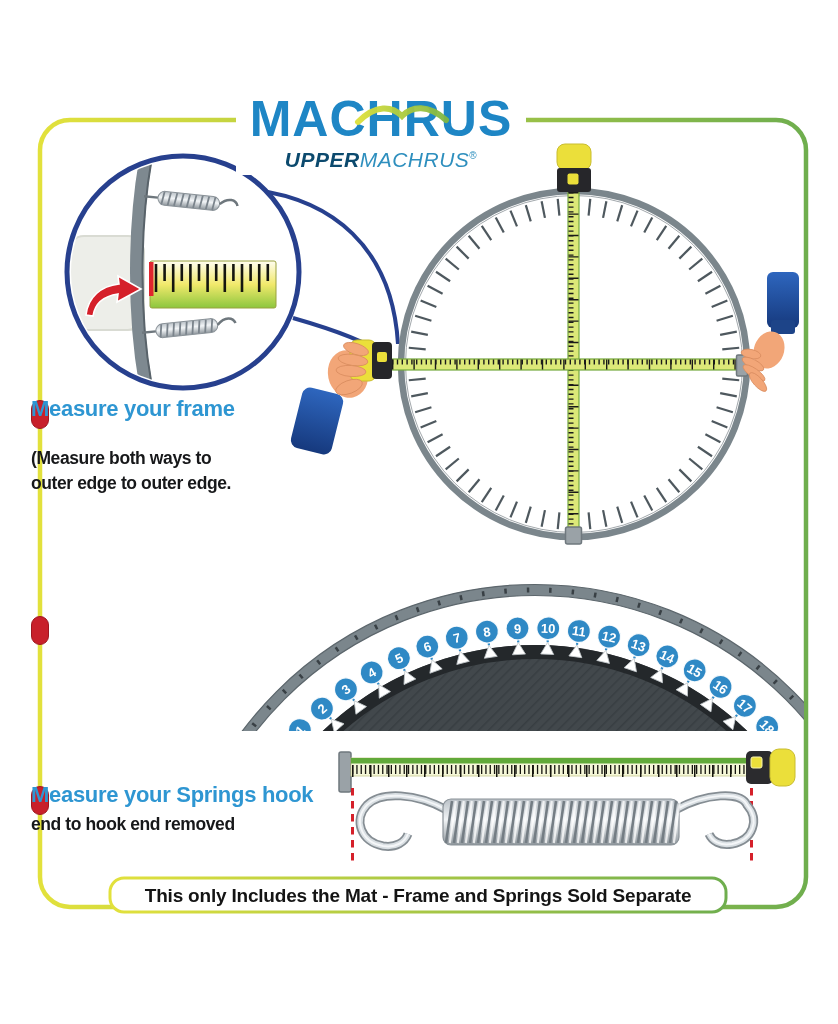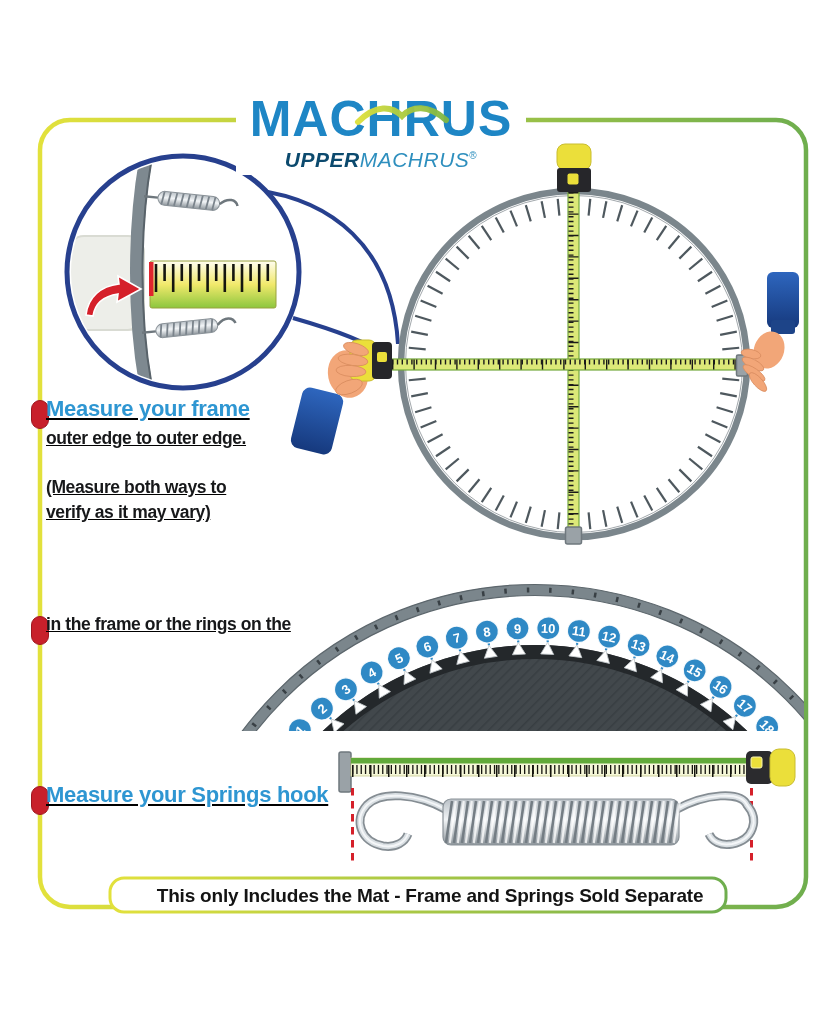--- a/index.html
+++ b/index.html
@@ -9,29 +9,29 @@
   .logo{position:absolute;left:236px;top:92px;width:290px;z-index:3;background:#fff;
         text-align:center;padding:2px 0 4px 0;}
   .brand{font-size:50px;font-weight:bold;color:#1E86C5;letter-spacing:1px;line-height:50px;}
   .bird{position:absolute;left:118px;top:8px;pointer-events:none;}
   .sub{margin-top:1px;font-style:italic;font-size:21px;line-height:22px;letter-spacing:.5px;}
   .sub .u{font-weight:bold;color:#0c4a6e;}
   .sub .b{font-weight:normal;color:#2E8FBE;}
   .sub sup{font-size:10px;color:#2E8FBE;font-style:normal;}
   .bullet{position:absolute;left:31px;width:16px;height:27px;border-radius:9px;
           background:#C8202B;border:1px solid #9E1620;z-index:2;}
-  .sec{position:absolute;left:46px;width:340px;z-index:2;text-decoration:underline;}
+  .sec{position:absolute;left:31px;width:340px;z-index:2;}
   .sec .h{font-size:22px;font-weight:bold;color:#2E96D2;letter-spacing:-.3px;
           white-space:nowrap;margin-bottom:4px;}
   .sec .t{font-size:17.5px;font-weight:bold;color:#17181A;letter-spacing:-.4px;
           line-height:25px;white-space:nowrap;}
   .sec .gap{margin-top:24px;}
   .footer-note{position:absolute;left:110px;top:878px;width:616px;height:34px;z-index:2;
           text-align:center;font-size:19px;font-weight:bold;color:#141414;line-height:35px;
-          letter-spacing:-.2px;white-space:nowrap;margin-left:12px;}
+          letter-spacing:-.2px;white-space:nowrap;}
 </style>
 </head>
 <body>
 
 <div class="stage">
 
 <svg id="art" width="838" height="1024" viewBox="0 0 838 1024">
   <defs>
     <linearGradient id="gradLR" x1="0" y1="0" x2="1" y2="0">
       <stop offset="0" stop-color="#E2E13C"></stop>
@@ -474,28 +474,27 @@
     <span class="u">UPPER</span><span class="b">MACHRUS</span><sup>®</sup>
   </div>
 </div>
 
 <div class="bullet" style="top:400px"></div>
 <div class="bullet" style="top:616px"></div>
 <div class="bullet" style="top:786px"></div>
 
 <div class="sec" style="top:396px">
   <div class="h">Measure your frame</div>
+  <div class="t gap">(Measure both ways to</div>
   <div class="t">outer edge to outer edge.</div>
-  <div class="t gap">(Measure both ways to</div>
-  <div class="t">verify as it may vary)</div>
 </div>
 
 <div class="sec" style="top:612px">
-  <div class="t">in the frame or the rings on the</div>
 </div>
 
 <div class="sec" style="top:782px">
   <div class="h">Measure your Springs hook</div>
+  <div class="t">end to hook end removed</div>
 </div>
 
 <div class="footer-note">This only Includes the Mat - Frame and Springs Sold Separate</div>
 
 </div>
 
 </body></html>

